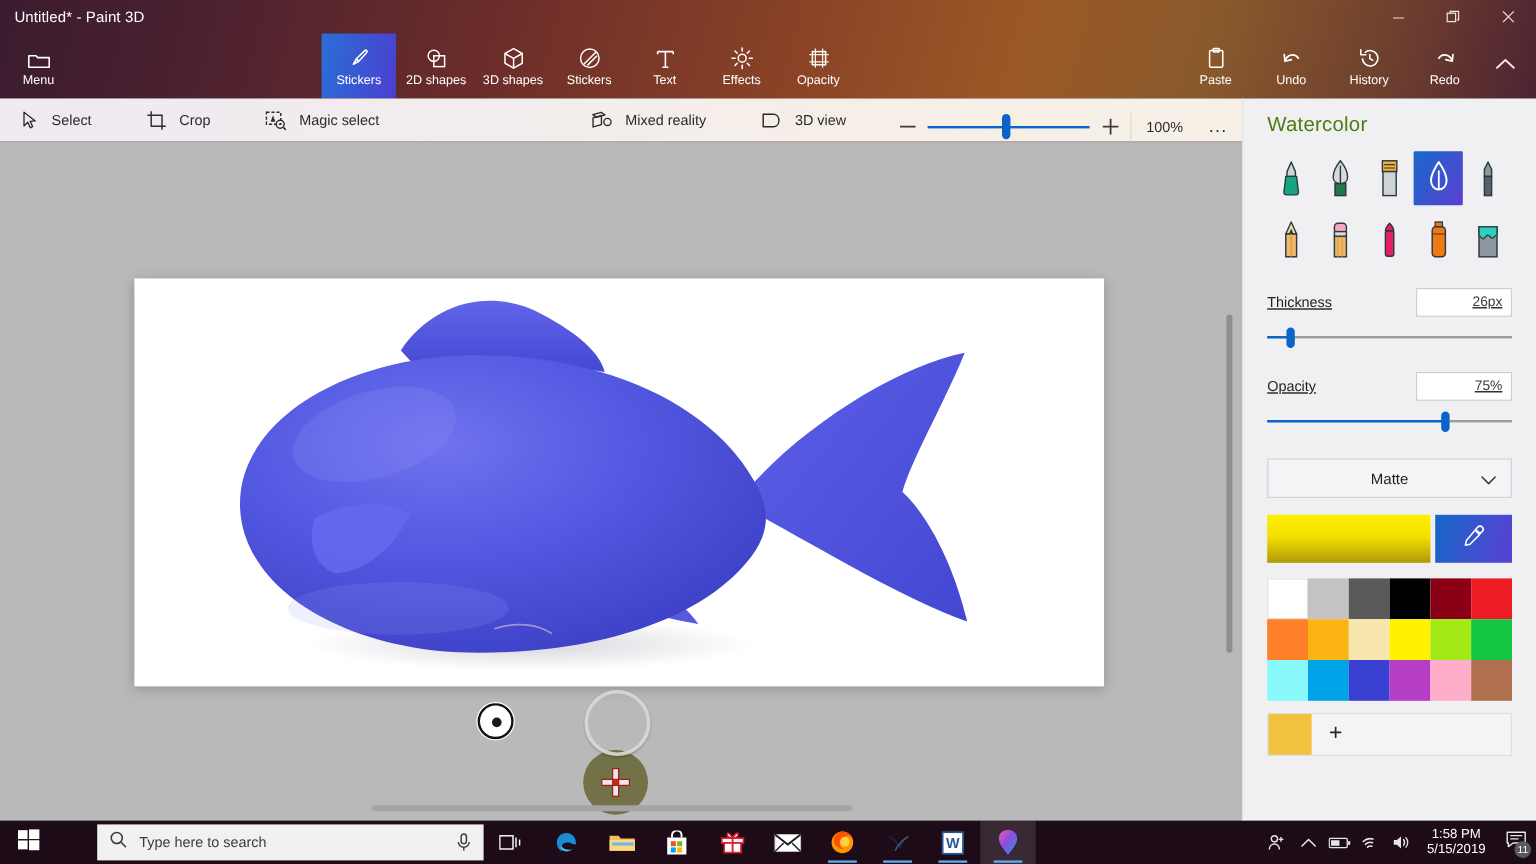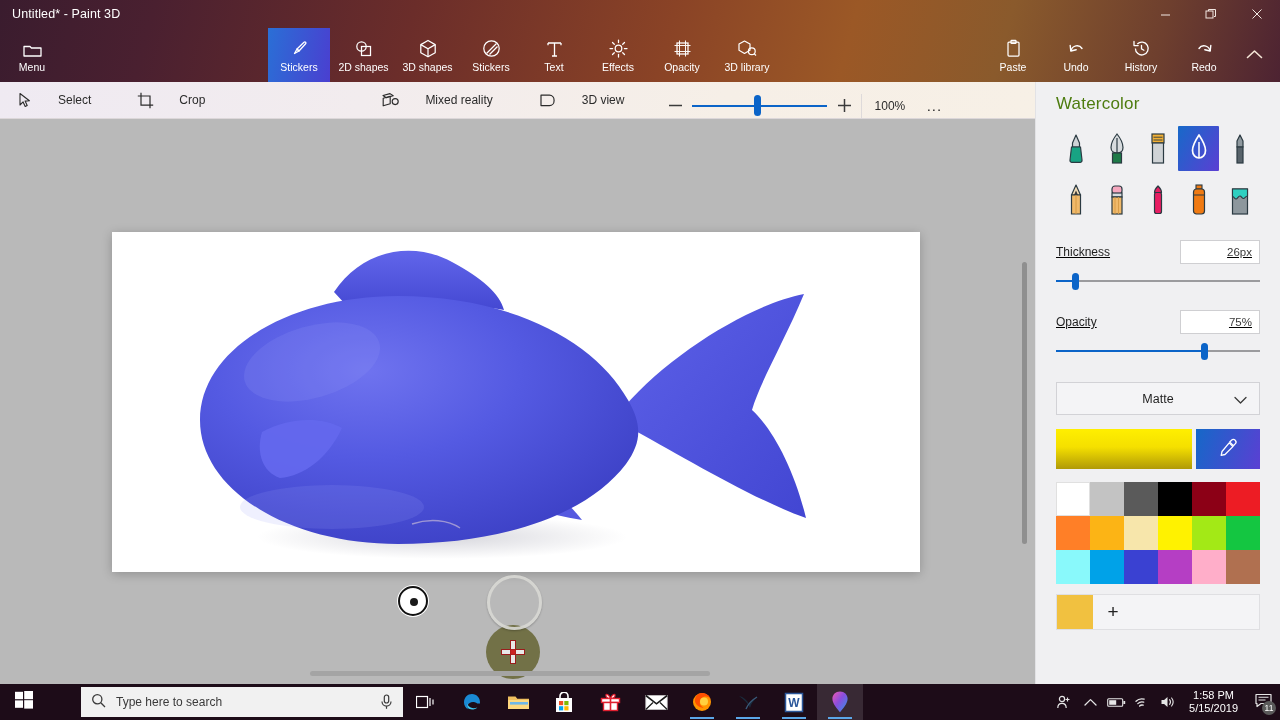--- a/index.html
+++ b/index.html
@@ -54,21 +54,21 @@
     display: flex; align-items: center; justify-content: center; }
 
   
   .toolbar2 {
     position: absolute; left: 0; top: 82px; width: 1035px; height: 37px;
     background: linear-gradient(100deg,#efeaf2 0%,#f2ecee 35%,#f6efe7 70%,#f7f0e6 100%);
     border-bottom: 1px solid #dcd7d9;
     display: flex; align-items: center;
   }
   .tb2-item {
-    display: flex; align-items: center; gap: 25px; height: 37px; padding: 0 12px;
+    display: flex; align-items: center; gap: 10px; height: 37px; padding: 0 12px;
     color: #2b2b2b; font-size: 12px; white-space: nowrap;
   }
   .tb2-item svg { display: block; }
   .tb2-spacer { flex: 0 0 auto; }
 
   .zoom-group { display: flex; align-items: center; gap: 0; margin-top: 11px; }
   .zoom-btn { width: 34px; height: 37px; display: flex; align-items: center; justify-content: center; color:#333; }
   .zoom-track {
     position: relative; width: 135px; height: 37px; display: flex; align-items: center;
   }
@@ -333,30 +333,20 @@
       <div class="rb-item" style="left:652px;width:60px">
         <div class="rb-icon">
           <svg width="19" height="19" viewBox="0 0 19 19">
             <rect x="4" y="4" width="11" height="11" fill="none" stroke="#fff" stroke-width="1.25"></rect>
             <path d="M6.5 1.5v16M12.5 1.5v16M1.5 6.5h16M1.5 12.5h16" stroke="#fff" stroke-width="1" opacity=".95"></path>
           </svg>
         </div>
         <div class="lbl">Opacity</div>
       </div>
 
-      <div class="rb-item" style="left:712px;width:70px">
-        <div class="rb-icon">
-          <svg width="20" height="19" viewBox="0 0 20 19">
-            <path d="M7.5 2 13 5.1v6.2L7.5 14.4 2 11.3V5.1z" fill="none" stroke="#fff" stroke-width="1.2" stroke-linejoin="round"></path>
-            <circle cx="14.8" cy="12.3" r="3.4" fill="none" stroke="#fff" stroke-width="1.2"></circle>
-            <line x1="17.3" y1="14.8" x2="19" y2="16.5" stroke="#fff" stroke-width="1.2"></line>
-          </svg>
-        </div>
-        <div class="lbl">3D library</div>
-      </div>
 
       <div class="rb-item" style="left:985px;width:56px">
         <div class="rb-icon">
           <svg width="17" height="19" viewBox="0 0 17 19">
             <rect x="3" y="3" width="11" height="14" fill="none" stroke="#fff" stroke-width="1.25" rx="1"></rect>
             <rect x="6" y="1.4" width="5" height="3" fill="none" stroke="#fff" stroke-width="1.25" rx=".6"></rect>
           </svg>
         </div>
         <div class="lbl">Paste</div>
       </div>
@@ -416,20 +406,31 @@
 
     <div class="tb2-item" style="margin-left:22px">
       <span>
         <svg width="17" height="17" viewBox="0 0 17 17">
           <path d="M4 0.8v12.4h12.2M0.8 4h12.2v12.2" fill="none" stroke="#2b2b2b" stroke-width="1.2"></path>
         </svg>
       </span>
       <span>Crop</span>
     </div>
 
+    <div class="tb2-item" style="margin-left:22px">
+      <span>
+        <svg width="18" height="17" viewBox="0 0 18 17">
+          <rect x="1" y="1.5" width="12" height="10" fill="none" stroke="#2b2b2b" stroke-width="1.2" stroke-dasharray="2.6 1.6"></rect>
+          <path d="M4.5 9.5 6.5 4l2 5.5" fill="#2b2b2b"></path>
+          <circle cx="12.5" cy="11.5" r="3.3" fill="none" stroke="#2b2b2b" stroke-width="1.2"></circle>
+          <line x1="15" y1="14" x2="17.2" y2="16.2" stroke="#2b2b2b" stroke-width="1.3"></line>
+        </svg>
+      </span>
+      <span>Magic select</span>
+    </div>
 
     <div style="width:152px" class="tb2-spacer"></div>
 
     <div class="tb2-item">
       <span>
         <svg width="19" height="16" viewBox="0 0 19 16">
           <path d="M2 3.5 9 1.6l3.2 2.2-7 2z" fill="none" stroke="#2b2b2b" stroke-width="1.15" stroke-linejoin="round"></path>
           <path d="M2.2 6.2 9.2 4.2v7.6l-7 2z" fill="none" stroke="#2b2b2b" stroke-width="1.15" stroke-linejoin="round"></path>
           <circle cx="14.2" cy="9.6" r="3" fill="none" stroke="#2b2b2b" stroke-width="1.15"></circle>
         </svg>

